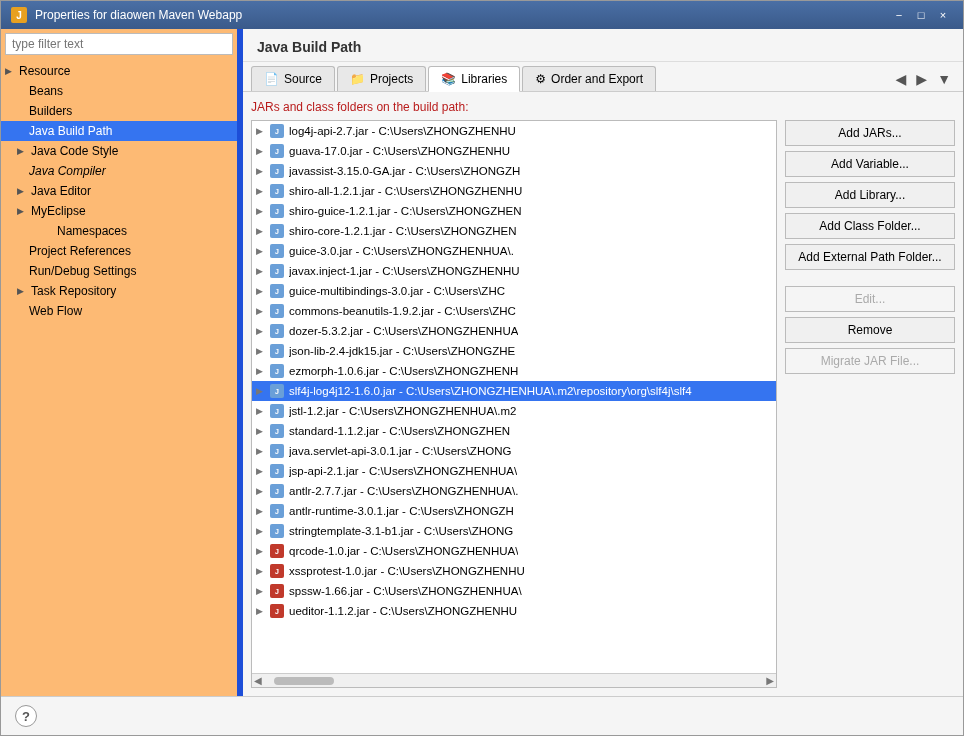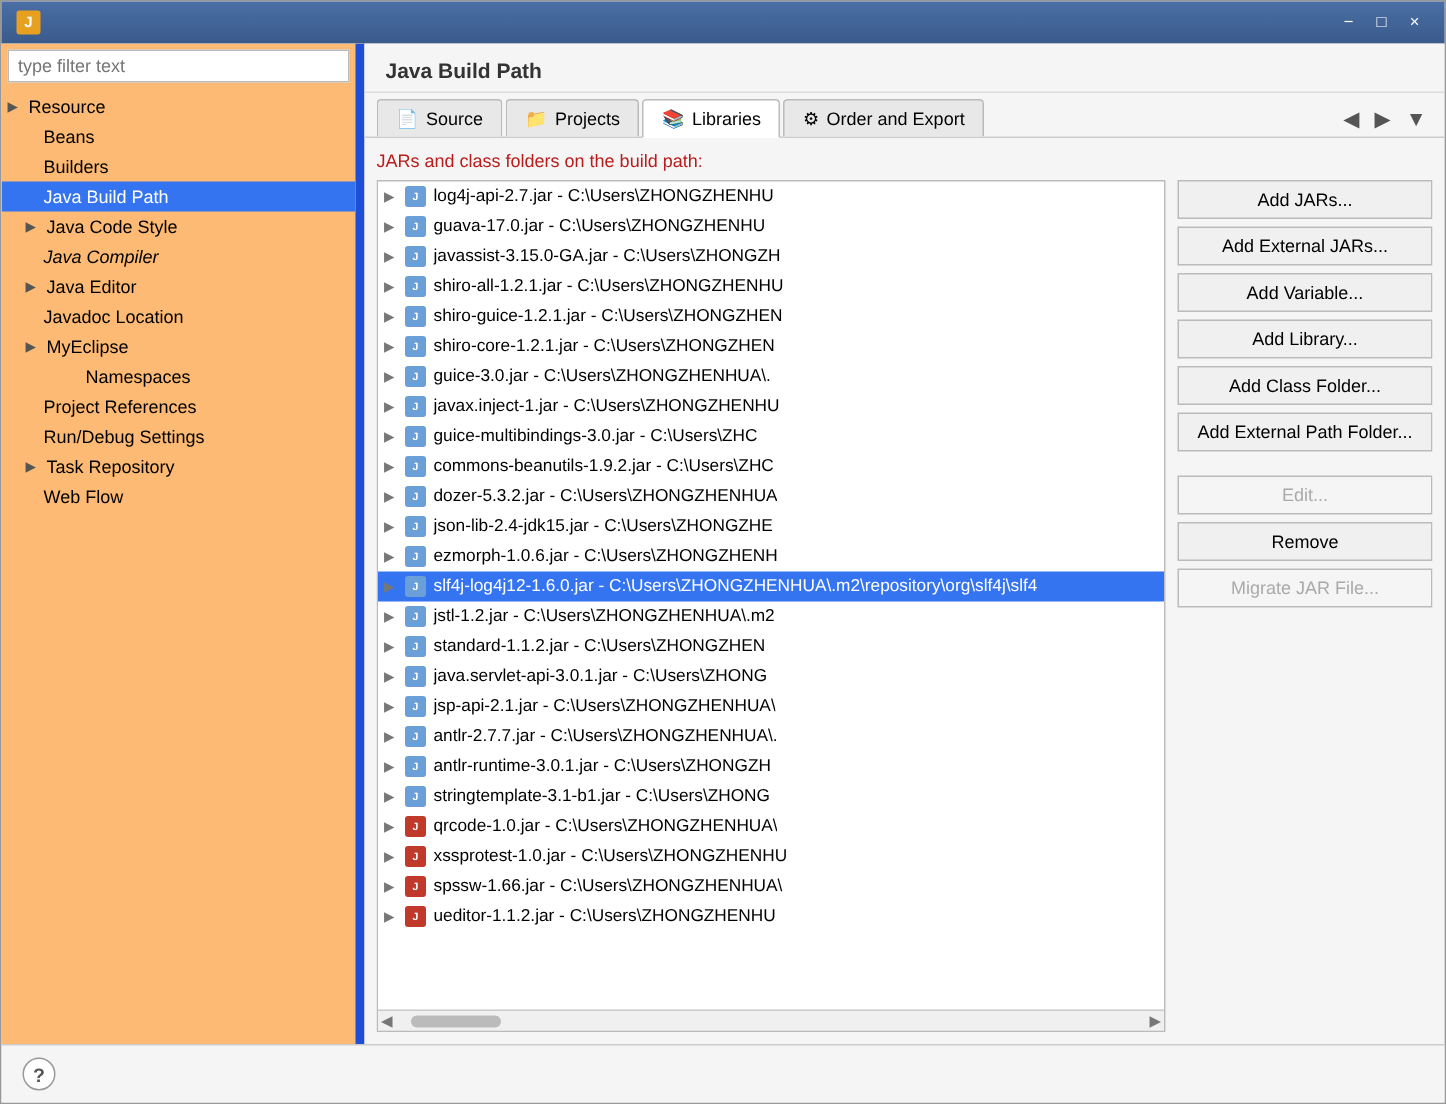--- a/index.html
+++ b/index.html
@@ -325,20 +325,21 @@
     }
   </style>
 </head>
 <body>
 
 <div class="dialog">
 
   <div class="title-bar">
     <div class="title-bar-left">
       <div class="title-icon">J</div>
+      <span class="title-text">Properties for diaowen Maven Webapp</span>
     </div>
     <div class="title-buttons">
       <button class="title-btn">−</button>
       <button class="title-btn">□</button>
       <button class="title-btn close">×</button>
     </div>
   </div>
 
   <div class="content">
 
@@ -361,23 +362,20 @@
           <div class="nav-item has-arrow" style="padding-left: 16px;">
             <span class="nav-arrow">▶</span>
             <span>Java Code Style</span>
           </div>
           <div class="nav-item" style="padding-left: 28px; font-style: italic;">
             <span>Java Compiler</span>
           </div>
           <div class="nav-item has-arrow" style="padding-left: 16px;">
             <span class="nav-arrow">▶</span>
             <span>Java Editor</span>
-          </div>
-          <div class="nav-item" style="padding-left: 28px;">
-            <span>Javadoc Location</span>
           </div>
           <div class="nav-item has-arrow" style="padding-left: 16px;">
             <span class="nav-arrow">▶</span>
             <span>MyEclipse</span>
           </div>
           <div class="nav-item" style="padding-left: 28px; margin-left: 28px;">
             <span>Namespaces</span>
           </div>
           <div class="nav-item" style="padding-left: 28px;">
             <span>Project References</span>
@@ -606,21 +604,20 @@
             <div class="scrollbar-h">
               <div style="display:flex;align-items:center;width:100%">
                 <span style="font-size:10px;color:#777;margin-right:2px">◀</span>
                 <div class="scrollbar-thumb"></div>
                 <span style="font-size:10px;color:#777;margin-left:auto">▶</span>
               </div>
             </div>
           </div>
           <div class="btn-panel" id="btn-panel">
               <button class="action-btn">Add JARs...</button>
-              <button class="action-btn">Add External JARs...</button>
               <button class="action-btn">Add Variable...</button>
               <button class="action-btn">Add Library...</button>
               <button class="action-btn">Add Class Folder...</button>
               <button class="action-btn">Add External Path Folder...</button>
               <div class="btn-spacer"></div>
               <button class="action-btn disabled" disabled="">Edit...</button>
               <button class="action-btn">Remove</button>
               <button class="action-btn disabled" disabled="">Migrate JAR File...</button>
             </div>
         </div>

